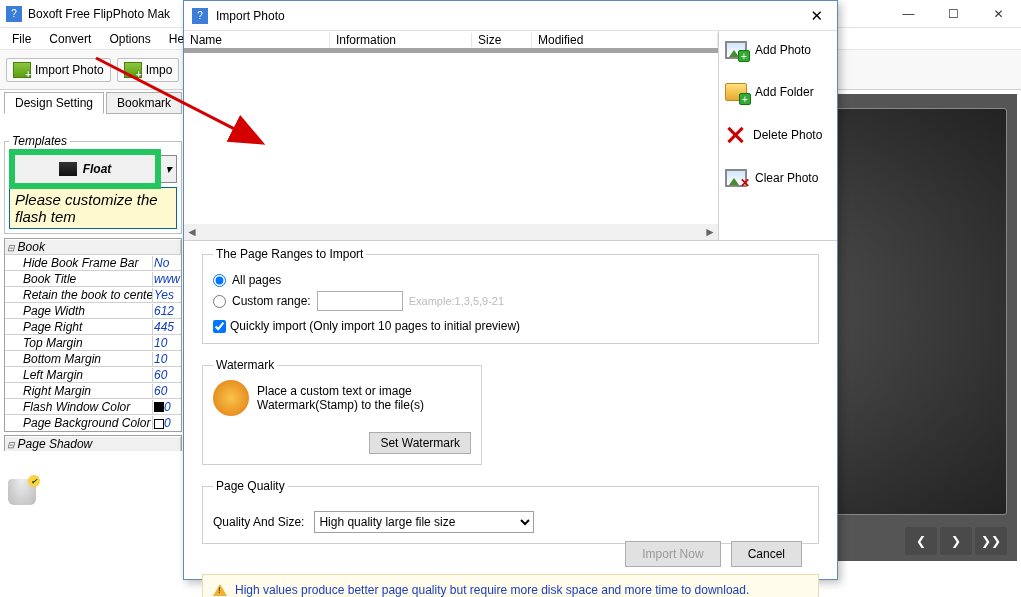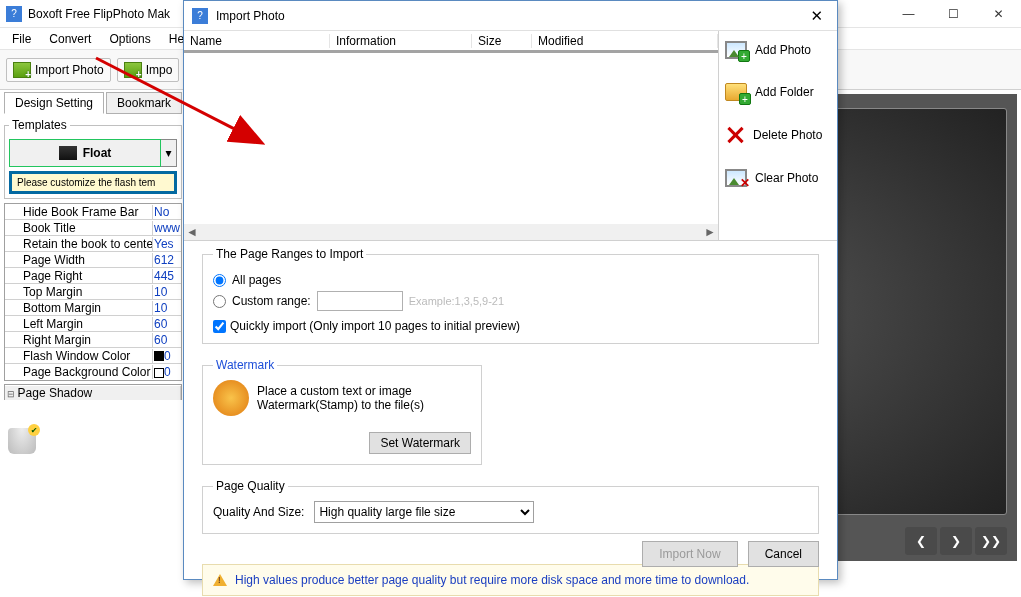--- a/index.html
+++ b/index.html
@@ -15,28 +15,28 @@
 .menubar span { padding: 2px 8px; }
 .toolbar { height: 40px; display: flex; align-items: center; padding: 4px 6px; gap: 6px; background: #f8f8f8; border-bottom: 1px solid #d0d0d0; }
 .tool-btn { display: flex; align-items: center; gap: 4px; padding: 3px 6px; border: 1px solid #c0c0c0; background: #fafafa; border-radius: 2px; }
 .icon-square { width: 18px; height: 16px; background: linear-gradient(#8cc63e,#5aa010); border: 1px solid #4a8010; position: relative; }
 .icon-square::after { content:"+"; color:#fff; position:absolute; right:-1px; bottom:-3px; font-size:10px; font-weight:bold; text-shadow:0 0 2px #050; }
 
 .tabs { height: 24px; display: flex; align-items: flex-end; padding: 0 4px; }
 .tab { padding: 3px 10px; border: 1px solid #b0b0b0; background: #f0f0f0; margin-right: 2px; }
 .tab.active { background: #fff; border-bottom: 1px solid #fff; }
 
-.design-panel { position: absolute; left: 4px; top: 118px; width: 178px; }
+.design-panel { position: absolute; left: 4px; top: 134px; width: 178px; font-style: italic; }
 fieldset { border: 1px solid #c0c0c0; padding: 6px 4px 4px 4px; margin-bottom: 4px; }
 legend { padding: 0 3px; }
 .template-btn { display: flex; align-items: center; height: 30px; }
-.float-btn { flex: 1; border: 1px solid #22c55e; background: #f0f0f0; display:flex; align-items:center; justify-content:center; gap:6px; font-weight:bold; height:28px; }
+.float-btn { flex: 1; border: 6px solid #22c55e; background: #f0f0f0; display:flex; align-items:center; justify-content:center; gap:6px; font-weight:bold; height:40px; }
 .float-btn .book-ic { width: 18px; height: 14px; background: linear-gradient(#333,#111); }
 .drop-btn { width: 16px; height:28px; border:1px solid #888; border-left:none; background:#f0f0f0; display:flex; align-items:center; justify-content:center; }
-.hint-bar { background: #fff9d0; border: 3px solid #0369a1; padding: 3px 5px; margin-top: 3px; font-size: 10px; }
+.hint-bar { background: #fff9d0; border: 1px solid #0369a1; padding: 3px 5px; margin-top: 3px; font-size: 15px; }
 
 .prop-grid { border: 1px solid #a0a0a0; }
 .prop-row { display: flex; border-bottom: 1px solid #d0d0d0; height: 16px; align-items: center; }
 .prop-row:last-child { border-bottom: none; }
 .prop-key { flex: 1; padding-left: 2px; border-right: 1px solid #d0d0d0; overflow: hidden; white-space: nowrap; }
 .prop-val { width: 28px; color: #1040c0; overflow: hidden; white-space: nowrap; padding-left: 1px; }
 .prop-header { background: #f0f0f0; font-weight: normal; }
 .prop-header::before { content:"⊟"; font-size:9px; margin-right:3px; color:#666; }
 .prop-sub { padding-left: 18px !important; }
 .color-sw { width: 10px; height: 10px; display:inline-block; border:1px solid #000; background:#000; vertical-align:middle; }
@@ -51,21 +51,21 @@
 .preview-nav { position:absolute; bottom:6px; right:10px; display:flex; gap:3px; }
 .nav-btn { width: 32px; height: 28px; background: #4a4a4a; border-radius:3px; display:flex; align-items:center; justify-content:center; color:#fff; }
 
 
 .dialog { position: absolute; left: 183px; top: 0; width: 655px; height: 580px; background: #fff; border: 1px solid #5a8ac0; box-shadow: 3px 3px 8px rgba(0,0,0,.25); z-index: 100; }
 .dlg-title { height: 30px; display: flex; align-items: center; padding: 0 8px; border-bottom: 1px solid #e0e0e0; }
 .dlg-title .q { width: 16px; height: 16px; background: #3b7dd8; color: #fff; display: flex; align-items: center; justify-content: center; font-size: 10px; margin-right: 8px; }
 .dlg-close { margin-left: auto; font-size: 15px; padding:2px 6px; }
 .file-area { display:flex; }
 .list-box { flex:1; border-right: 1px solid #d0d0d0; }
-.list-head { display:flex; height: 22px; align-items:center; border-bottom:3px solid #a3a3a3; }
+.list-head { display:flex; height: 22px; align-items:center; border-bottom:5px solid #a3a3a3; }
 .list-head span { padding: 0 6px; border-right: 1px solid #e5e5e5; }
 .list-body { height: 188px; border-bottom:1px solid #d0d0d0; position:relative; }
 .scroll-hint { position:absolute; bottom:0; left:0; right:0; height:16px; background:#f0f0f0; display:flex; align-items:center; justify-content:space-between; padding:0 2px; color:#666; font-size:10px; }
 .side-btns { width: 118px; padding: 10px 6px; display:flex; flex-direction:column; gap: 24px; border-bottom:1px solid #d0d0d0; }
 .side-btn { display:flex; align-items:center; gap:8px; }
 .pic-ic { width:22px; height:18px; border:2px solid #888; background: linear-gradient(#cde8ff,#fff); position:relative; }
 .pic-ic::after { content:""; position:absolute; bottom:0; left:2px; width:10px; height:7px; background:#4a8a30; clip-path: polygon(0 100%, 50% 0, 100% 100%); }
 .plus-badge { position:absolute; right:-5px; bottom:-5px; width:12px; height:12px; background:#3a3; border:1px solid #171; color:#fff; font-size:10px; display:flex; align-items:center; justify-content:center; border-radius:2px; }
 .folder-ic { width:22px; height:18px; background:linear-gradient(#ffe07a,#e8a830); border:1px solid #c08820; border-radius:2px; position:relative; }
 .x-ic { width:20px; height:20px; position:relative; }
@@ -78,28 +78,28 @@
 .ranges-right { width: 280px; padding-top: 4px; }
 fieldset.group { border:1px solid #d0d0d0; padding:8px 10px 10px; }
 .radio-row { display:flex; align-items:center; gap:6px; margin:4px 0; }
 .radio-row input[type=radio] { margin:0; }
 .txt { border:1px solid #b0b0b0; height:20px; width:86px; }
 .example-txt { color:#bbb; font-size:11px; }
 .chk-row { display:flex; align-items:center; gap:4px; margin-top:8px; }
 .wm-btn { float:right; padding:3px 10px; border:1px solid #adadad; background:#e1e1e1; }
 
 .quality { padding: 4px 18px 10px; }
-.q-row { display:flex; align-items:center; gap: 10px; }
+.q-row { display:flex; align-items:center; gap: 10px; margin-top:10px; }
 select { height:22px; width: 220px; border:1px solid #a0a0a0; background:#fff; }
 
 .info-bar { margin: 30px 18px 10px; background:#fffceb; border:1px solid #e8dcae; padding:8px 10px; color:#1a3ec0; display:flex; align-items:center; gap:8px; }
 .warn-ic { width:0; height:0; border-left:7px solid transparent; border-right:7px solid transparent; border-bottom:12px solid #f0b030; position:relative; }
 .warn-ic::after { content:"!"; position:absolute; left:-2px; top:1px; font-size:9px; color:#422; }
 
-.dlg-buttons { position:absolute; bottom:12px; right:18px; display:flex; gap:10px;border-radius:9px; }
+.dlg-buttons { position:absolute; bottom:12px; right:35px; display:flex; gap:10px;border-radius:9px; }
 .btn { padding: 5px 16px; border:1px solid #adadad; background:#e1e1e1; }
 .btn.disabled { color:#9a9a9a; }
 
 
 .arrow { position:absolute; left: 90px; top: 52px; z-index: 200; pointer-events: none; }
 </style>
 </head>
 <body>
 
 <div class="main-title">
@@ -143,20 +143,23 @@
         <div class="book-ic"></div>
         <span>Float</span>
       </div>
       <div class="drop-btn">▾</div>
     </div>
     <div class="hint-bar">Please customize the flash tem</div>
   </fieldset>
 
   <div class="prop-grid">
     <div class="prop-row">
+        <div class="prop-key prop-header">Book</div>
+      </div>
+    <div class="prop-row">
         <div class="prop-key prop-sub">Hide Book Frame Bar</div>
         <div class="prop-val">No</div>
       </div>
     <div class="prop-row">
         <div class="prop-key prop-sub">Book Title</div>
         <div class="prop-val">www</div>
       </div>
     <div class="prop-row">
         <div class="prop-key prop-sub">Retain the book to center</div>
         <div class="prop-val">Yes</div>
@@ -272,21 +275,21 @@
         <span>Custom range:</span>
         <input class="txt" style="">
         <span class="example-txt">Example:1,3,5,9-21</span>
       </div>
       <div class="chk-row">
         <input type="checkbox" checked="" style="">
         <span>Quickly import (Only import 10 pages to  initial  preview)</span>
       </div>
     </fieldset>
     <fieldset class="group ranges-right">
-      <legend style="color:#1d4ed8">Watermark</legend>
+      <legend style="color:#000000">Watermark</legend>
       <div style="display:flex; gap:8px; align-items:center;">
         <div style="width:36px;height:36px;background:radial-gradient(#f9c34a,#e07a10);border-radius:50%;"></div>
         <span style="flex:1">Place a custom text or image Watermark(Stamp) to the file(s)</span>
       </div>
       <div style="clear:both; margin-top:16px; text-align:right;">
         <button class="wm-btn">Set Watermark</button>
       </div>
     </fieldset>
   </div>
 

